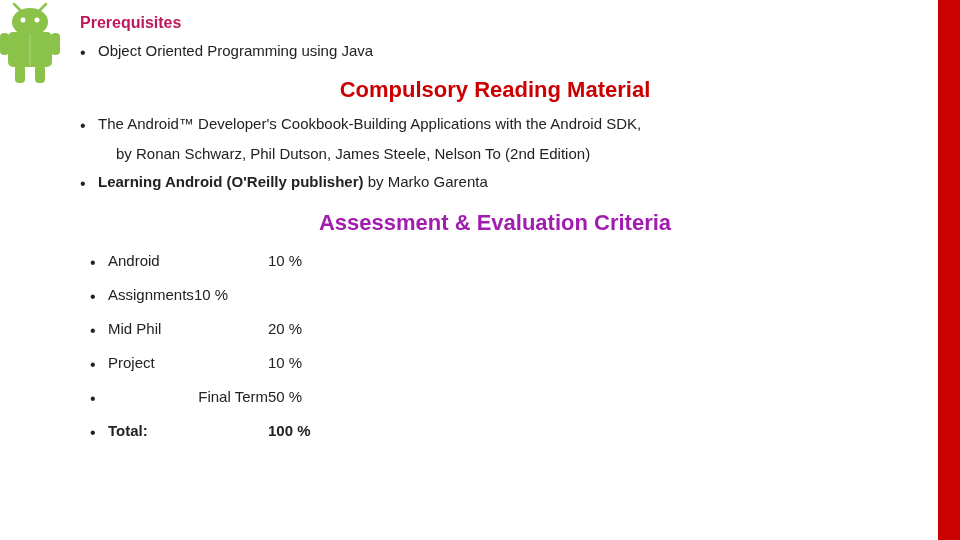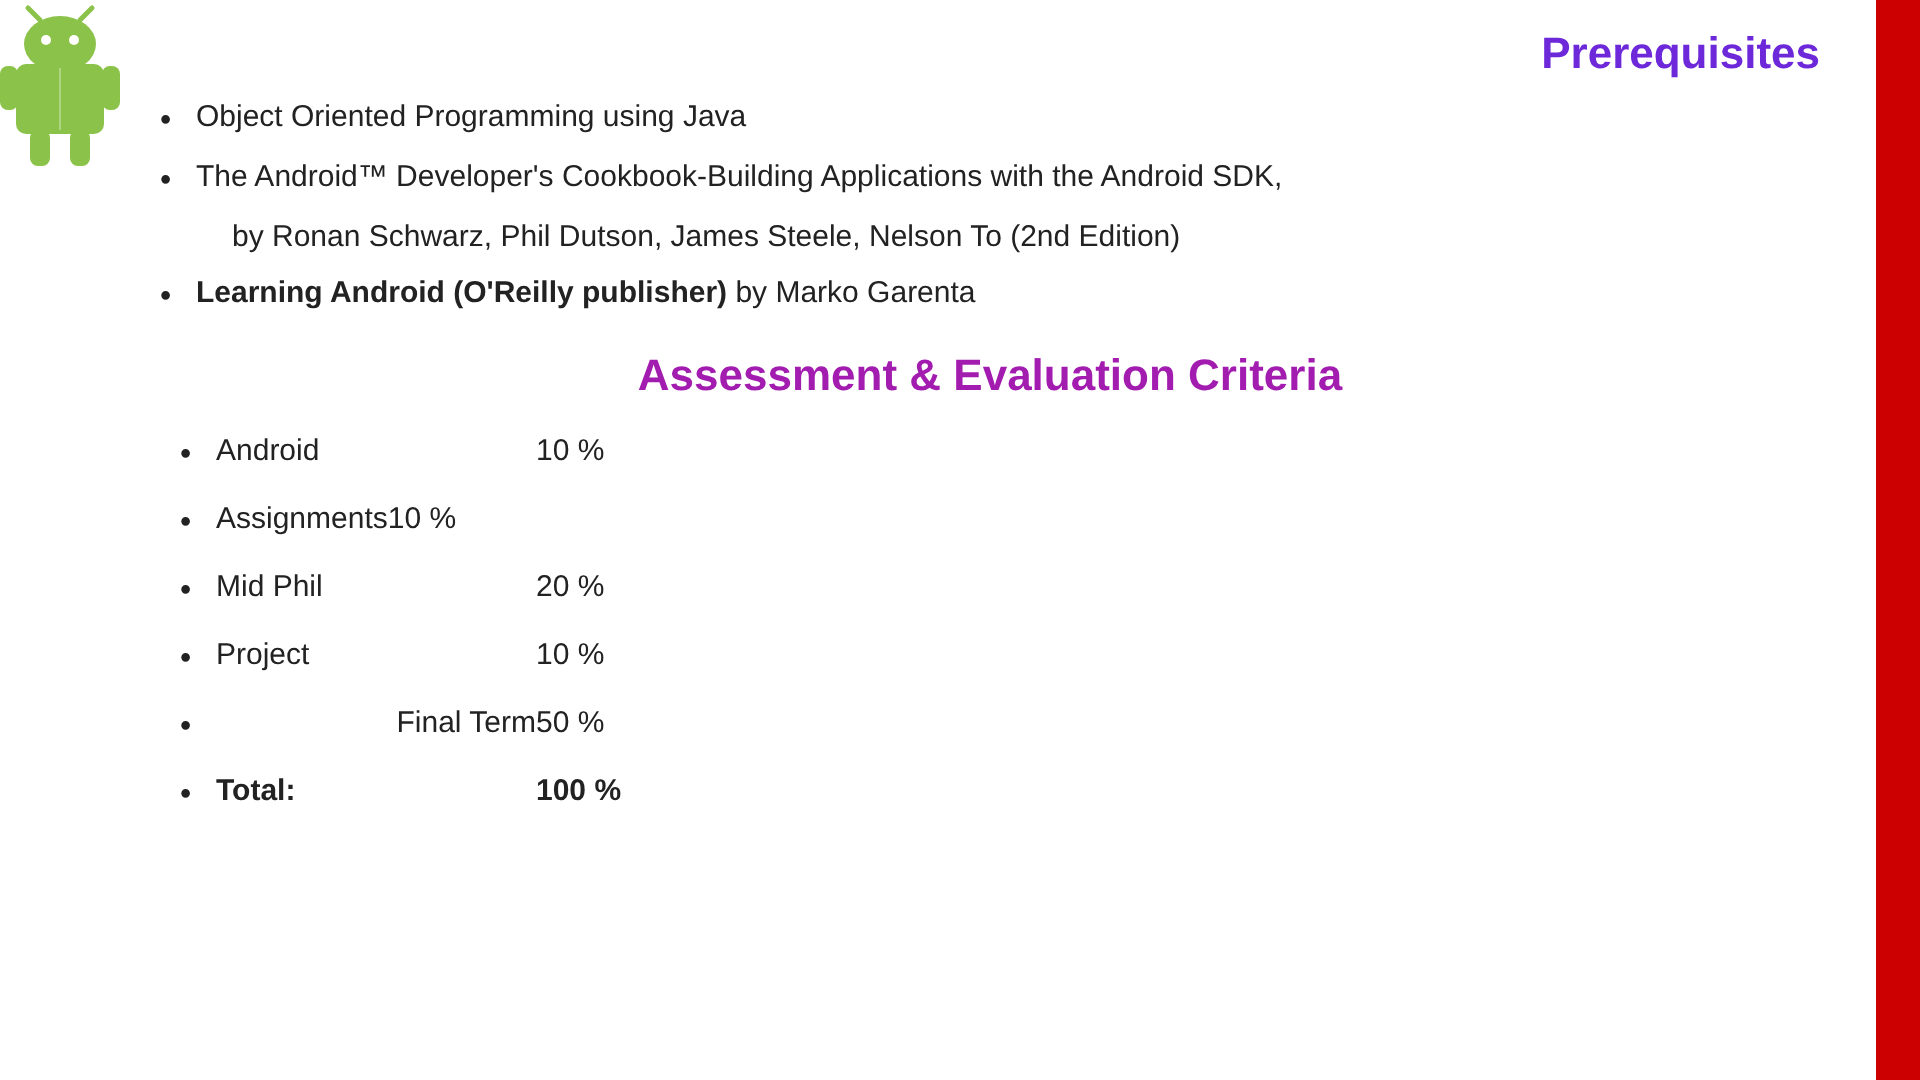--- a/index.html
+++ b/index.html
@@ -41,24 +41,24 @@
       height: 90px;
     }
 
     .content {
       padding: 10px 50px 10px 80px;
       position: relative;
       z-index: 2;
     }
 
     .section-title {
-      text-align: right;
-      font-size: 22px;
+      text-align: left;
+      font-size: 16px;
       font-weight: bold;
-      color: #6d28d9;
+      color: #be185d;
       margin-bottom: 8px;
       margin-top: 4px;
     }
 
     .compulsory-title {
       text-align: center;
       font-size: 22px;
       font-weight: bold;
       color: #cc0000;
       margin-bottom: 10px;
@@ -123,20 +123,21 @@
 
 <div class="content">
 
   <div class="section-title">Prerequisites</div>
 
   <div class="bullet-item">
     <span class="bullet">•</span>
     <span>Object Oriented Programming using Java</span>
   </div>
 
+  <div class="compulsory-title">Compulsory Reading Material</div>
 
   <div class="bullet-item">
     <span class="bullet">•</span>
     <span>
       <span>The Android™ Developer's Cookbook-Building Applications with the Android SDK,</span>
     </span>
   </div>
   <div class="indent">by Ronan Schwarz, Phil Dutson, James Steele, Nelson To (2nd Edition)</div>
 
   <div class="bullet-item">

